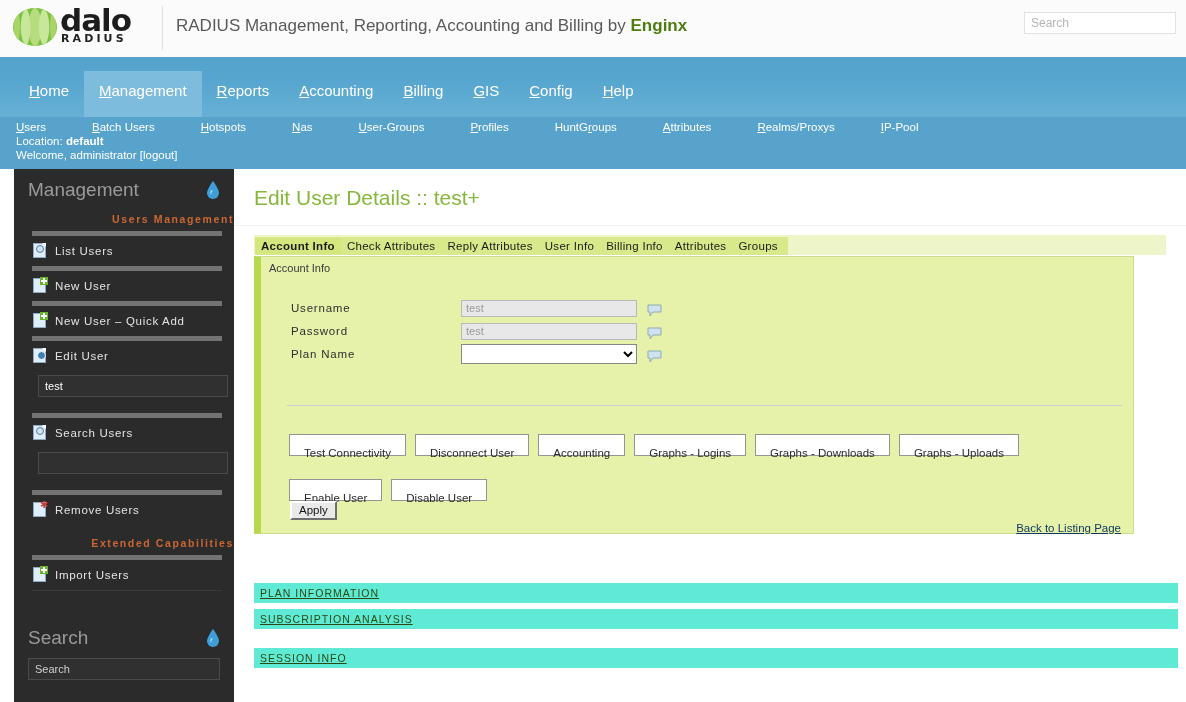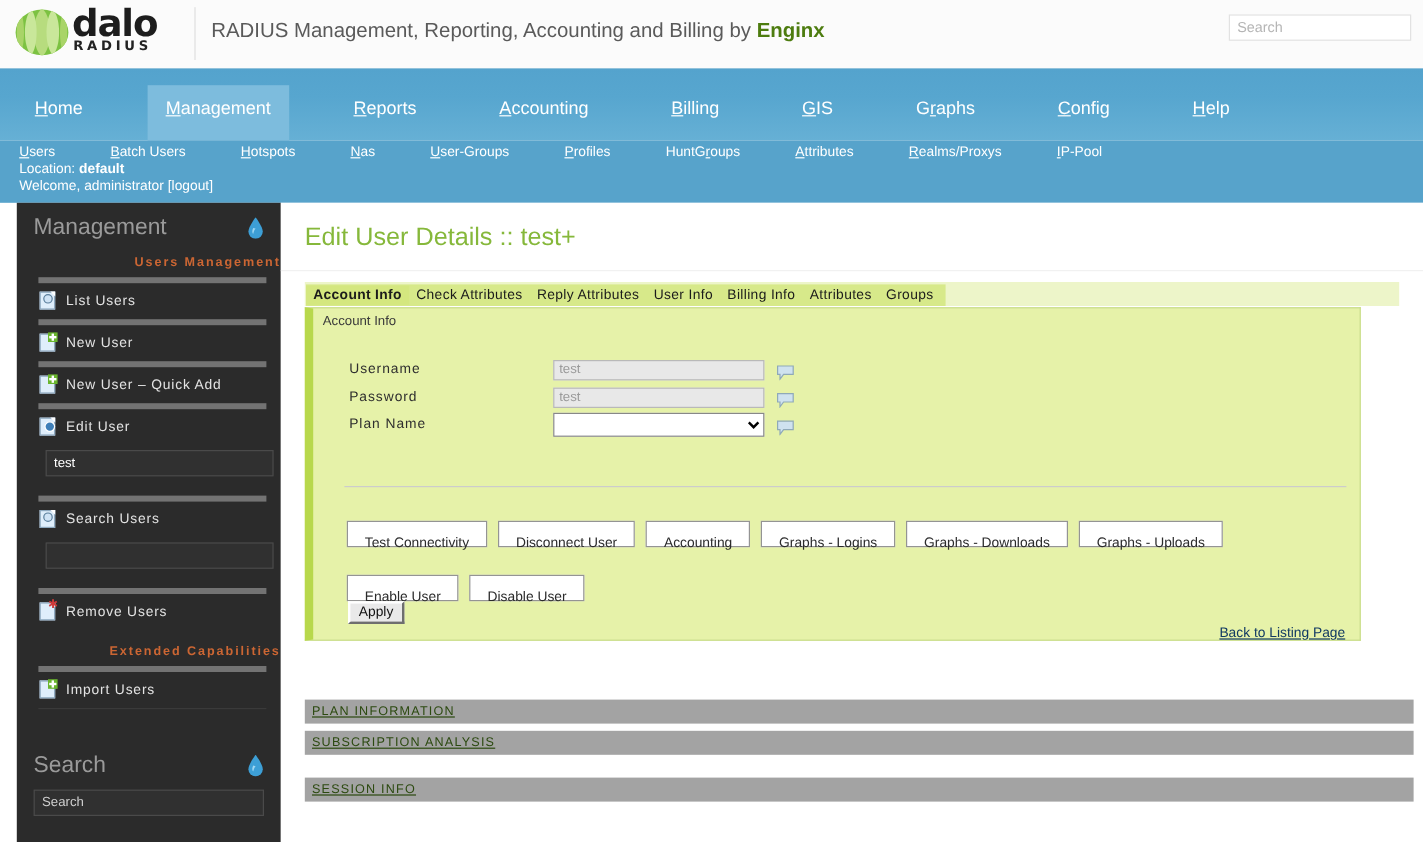--- a/index.html
+++ b/index.html
@@ -92,21 +92,20 @@
     left: 0; top: 57px;
     width: 1186px; height: 60px;
     background: linear-gradient(to bottom, #54a3cd 0%, #57a6cf 40%, #66b0d5 100%);
   }
   .mainnav-inner {
     position: absolute;
     left: 14px; top: 14px;
     height: 46px;
     display: flex;
     align-items: flex-start;
-    gap: 39px;
   }
   .navtab {
     height: 46px;
     line-height: 40px;
     padding: 0 15px;
     font-size: 15px;
     color: #ffffff;
     font-family: "Liberation Sans", sans-serif;
     cursor: pointer;
     white-space: nowrap;
@@ -446,21 +445,21 @@
     text-decoration: underline;
     font-family: "Liberation Sans", sans-serif;
     cursor: pointer;
   }
 
   
   .acc {
     position: absolute;
     left: 20px;
     width: 924px; height: 20px;
-    background: #a3a3a3;
+    background: #5eead4;
     cursor: pointer;
   }
   .acc span {
     position: absolute;
     left: 6px; top: 4px;
     font-size: 10.5px;
     color: #2c4a10;
     letter-spacing: 1px;
     text-decoration: underline;
     font-family: "Liberation Sans", sans-serif;
@@ -499,21 +498,20 @@
   </div>
 
   <div class="mainnav">
     <div class="mainnav-inner">
       <div class="navtab"><u>H</u>ome</div>
       <div class="navtab active"><u>M</u>anagement</div>
       <div class="navtab"><u>R</u>eports</div>
       <div class="navtab"><u>A</u>ccounting</div>
       <div class="navtab"><u>B</u>illing</div>
       <div class="navtab"><u>G</u>IS</div>
-      <div class="navtab">G<u>r</u>aphs</div>
       <div class="navtab"><u>C</u>onfig</div>
       <div class="navtab"><u>H</u>elp</div>
     </div>
   </div>
 
   <div class="subnav">
     <div class="subnav-links">
       <a><u>U</u>sers</a>
       <a><u>B</u>atch Users</a>
       <a><u>H</u>otspots</a>

